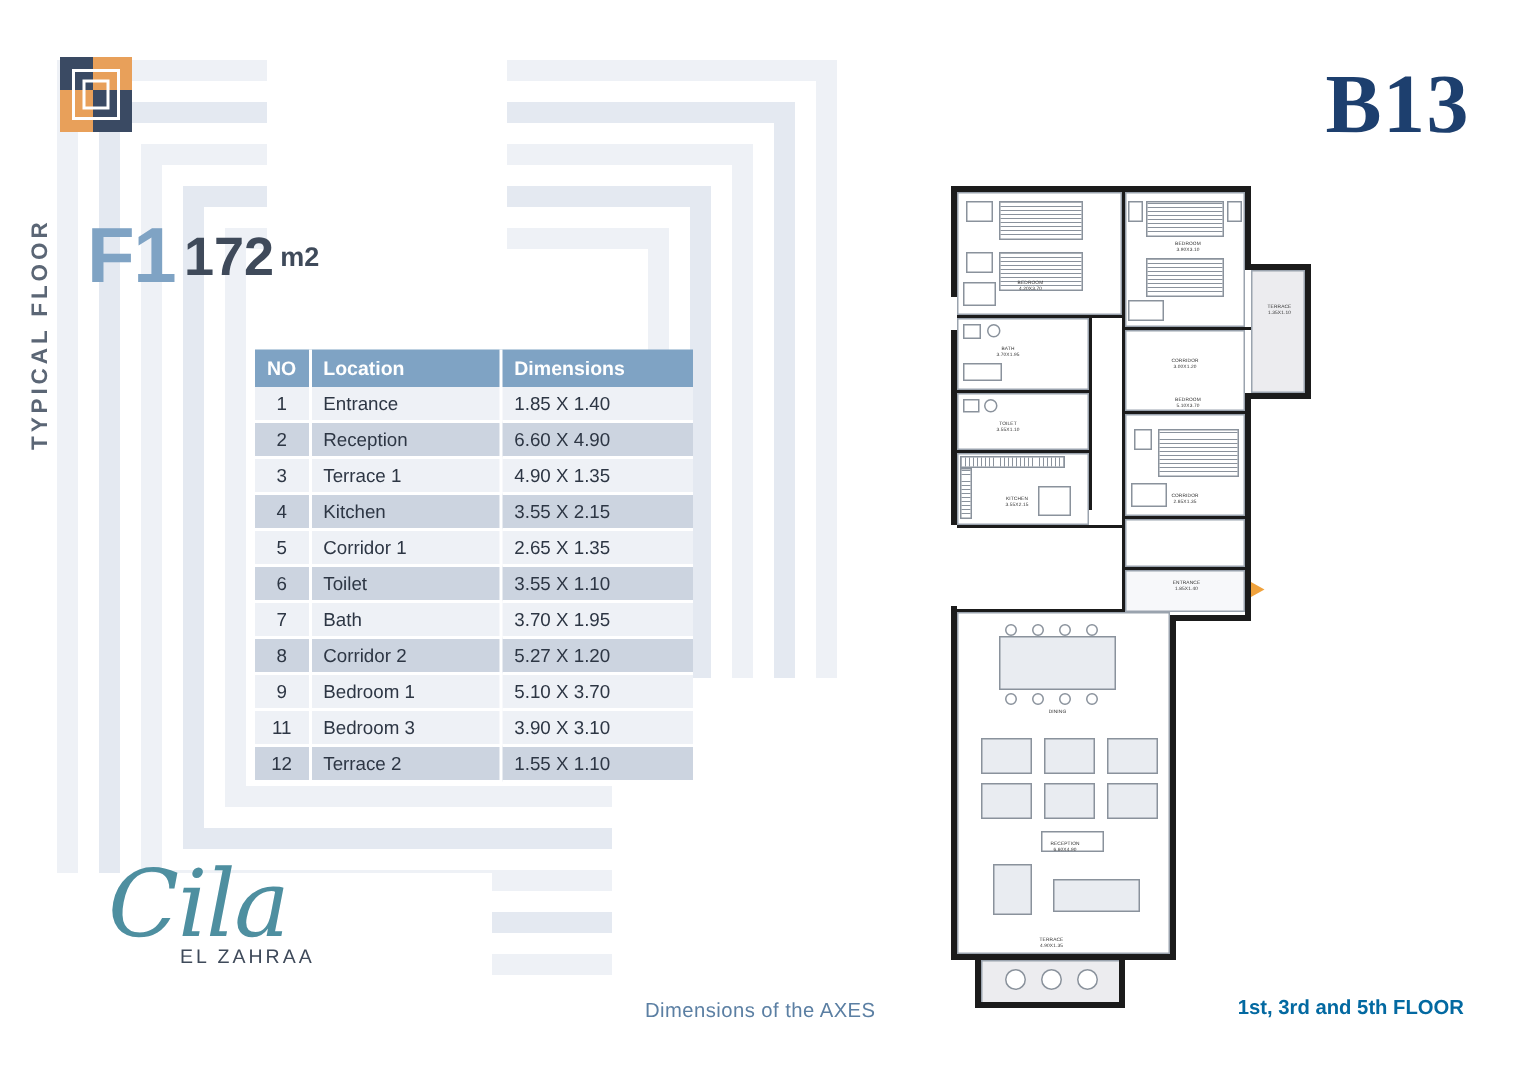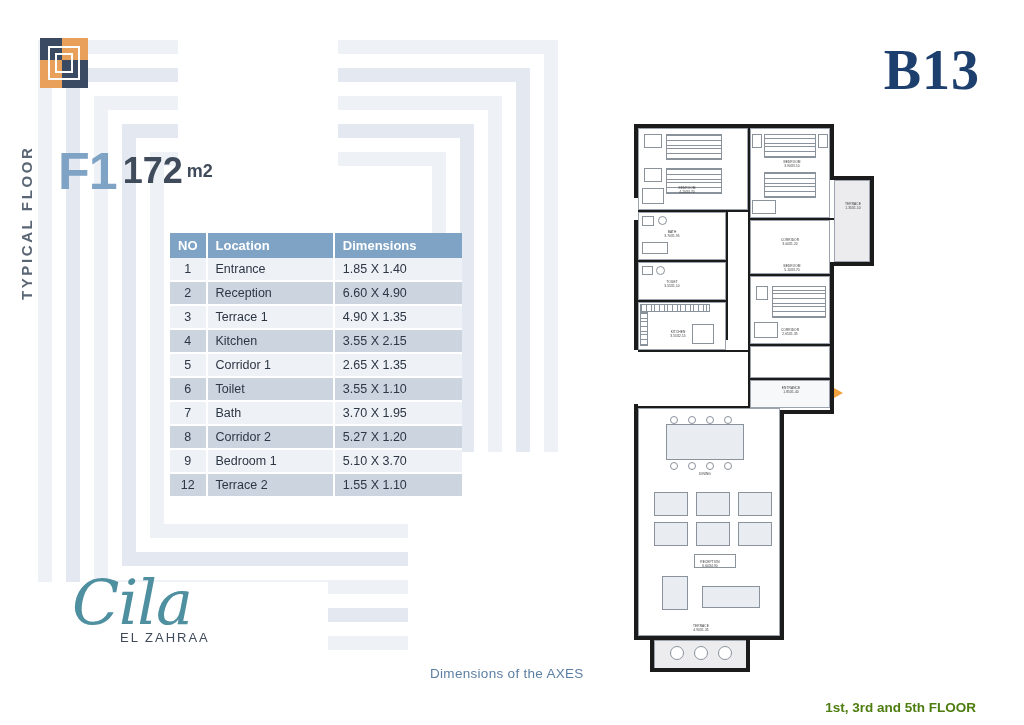--- a/index.html
+++ b/index.html
@@ -93,21 +93,21 @@
     font-size:13.5px; color:#5b7fa3; letter-spacing:0.3px;
   }
 
   
   #b13 {
     position:absolute; right:44px; top:38px;
     font-size:56px; font-weight:700; color:#1d3f6e; letter-spacing:1px;font-family:Liberation Serif, serif;
   }
   #floor-note {
     position:absolute; right:48px; top:664px;
-    font-size:13.5px; font-weight:700; color:#4d7c0f;margin-top:36px;
+    font-size:13.5px; font-weight:700; color:#0369a1;
   }
 
   
   #floorplan { position:absolute; left:632px; top:124px; width:258px; height:520px; }
   .fp-wall { position:absolute; background:#1b1b1b; }
   .fp-room { position:absolute; background:#f7f8fa; border:1px solid #9aa3ae; }
   .fp-room.light { background:#ffffff; }
   .fp-lbl {
     position:absolute; font-size:3.2px; color:#333; text-align:center;
     line-height:1.25; white-space:nowrap; letter-spacing:0.1px;
@@ -209,20 +209,25 @@
     </tr>
     <tr class="alt">
       <td class="col-no">8</td>
       <td class="col-loc">Corridor 2</td>
       <td class="col-dim">5.27 X 1.20</td>
     </tr>
     <tr>
       <td class="col-no">9</td>
       <td class="col-loc">Bedroom 1</td>
       <td class="col-dim">5.10 X 3.70</td>
+    </tr>
+    <tr>
+      <td class="col-no">11</td>
+      <td class="col-loc">Bedroom 3</td>
+      <td class="col-dim">3.90 X 3.10</td>
     </tr>
     <tr class="alt">
       <td class="col-no">12</td>
       <td class="col-loc">Terrace 2</td>
       <td class="col-dim">1.55 X 1.10</td>
     </tr>
   </tbody>
 </table>
 
 <div id="cila">

